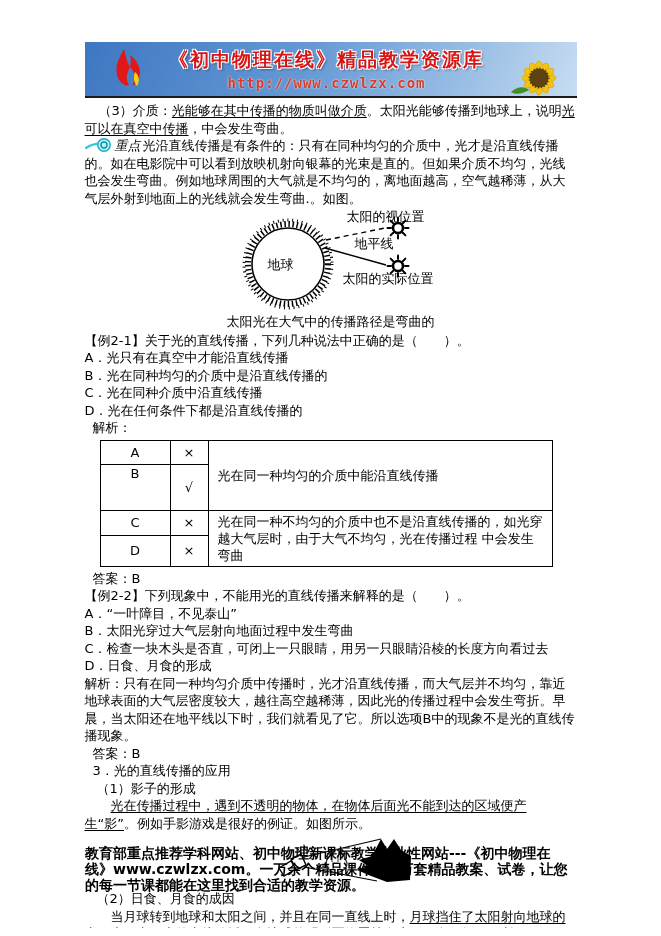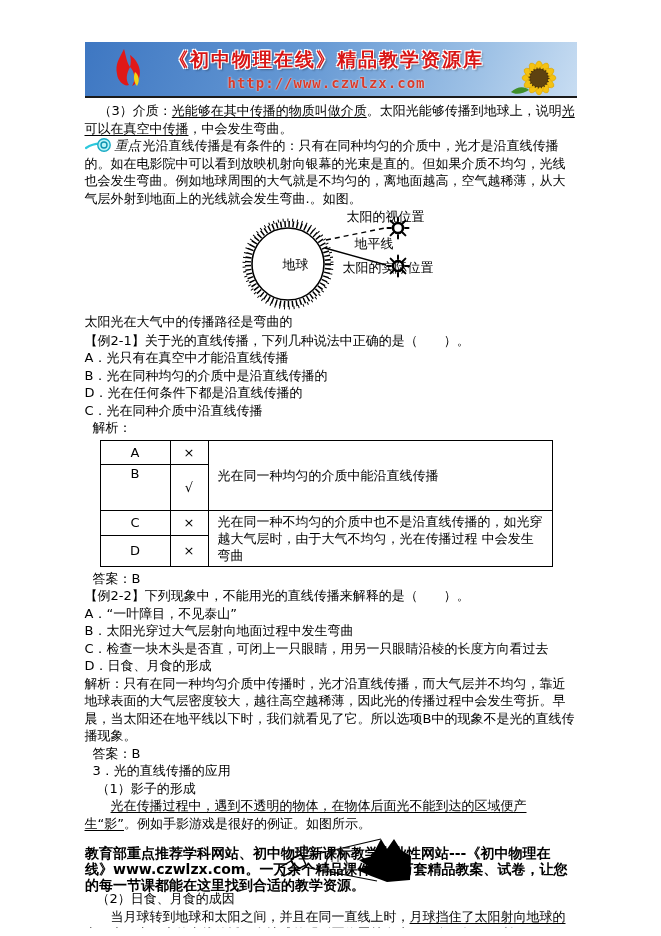--- a/index.html
+++ b/index.html
@@ -47,23 +47,23 @@
   .u { text-decoration: underline; text-underline-offset: 2px; }
   .kp-icon { vertical-align: -3px; margin-right: 2px; }
   .kp-label { font-weight: normal; font-style: italic; margin-right: 2px; }
 
   
   .diagram { position: relative; width: 340px; height: 102px; margin: 2px 0 0 140px; }
   .diagram svg.scene { position: absolute; left: 0; top: 0; }
   .dlabel { position: absolute; font-size: 13px; white-space: nowrap; }
   .lbl-apparent { left: 122px; top: -1px; }
   .lbl-horizon  { left: 130px; top: 26px; }
-  .lbl-actual   { left: 118px; top: 50px; font-family: Liberation Mono, monospace; }
-  .lbl-earth    { left: 58px;  top: 47px; }
-  .caption { text-align: left; margin: 2px 0 1px 0; }
+  .lbl-actual   { left: 118px; top: 61px; font-family: Liberation Mono, monospace; }
+  .lbl-earth    { left: 43px;  top: 47px; }
+  .caption { text-align: center; margin: 2px 0 1px 0; }
 
   
   table.ans { border-collapse: collapse; margin: 3px 0 3px 15px; }
   table.ans td { border: 1px solid #000; font-size: 13px; line-height: 17px; }
   td.cl { width: 70px; text-align: center; }
   td.cm { width: 38px; text-align: center; }
   td.ce { width: 344px; padding: 2px 9px; }
   tr.rA td { height: 24px; }
   tr.rB td { height: 46px; }
   tr.rC td { height: 22px; }
@@ -161,22 +161,22 @@
       <div class="dlabel lbl-horizon">地平线</div>
       <div class="dlabel lbl-actual">太阳的实际位置</div>
       <div class="dlabel lbl-earth">地球</div>
     </div>
     <p class="t caption">太阳光在大气中的传播路径是弯曲的</p>
 
     
     <p class="t">【例2-1】关于光的直线传播，下列几种说法中正确的是（　　）。</p>
     <p class="t">A．光只有在真空中才能沿直线传播</p>
     <p class="t">B．光在同种均匀的介质中是沿直线传播的</p>
+    <p class="t">C．光在同种介质中沿直线传播</p>
     <p class="t">D．光在任何条件下都是沿直线传播的</p>
-    <p class="t">C．光在同种介质中沿直线传播</p>
     <p class="t b pad8">解析：</p>
 
     <table class="ans">
       <tbody>
           <tr class="rA">
         <td class="cl">A</td>
         <td class="cm">×</td>
         <td class="ce" rowspan="2">光在同一种均匀的介质中能沿直线传播</td>
       </tr>
       <tr class="rB">

